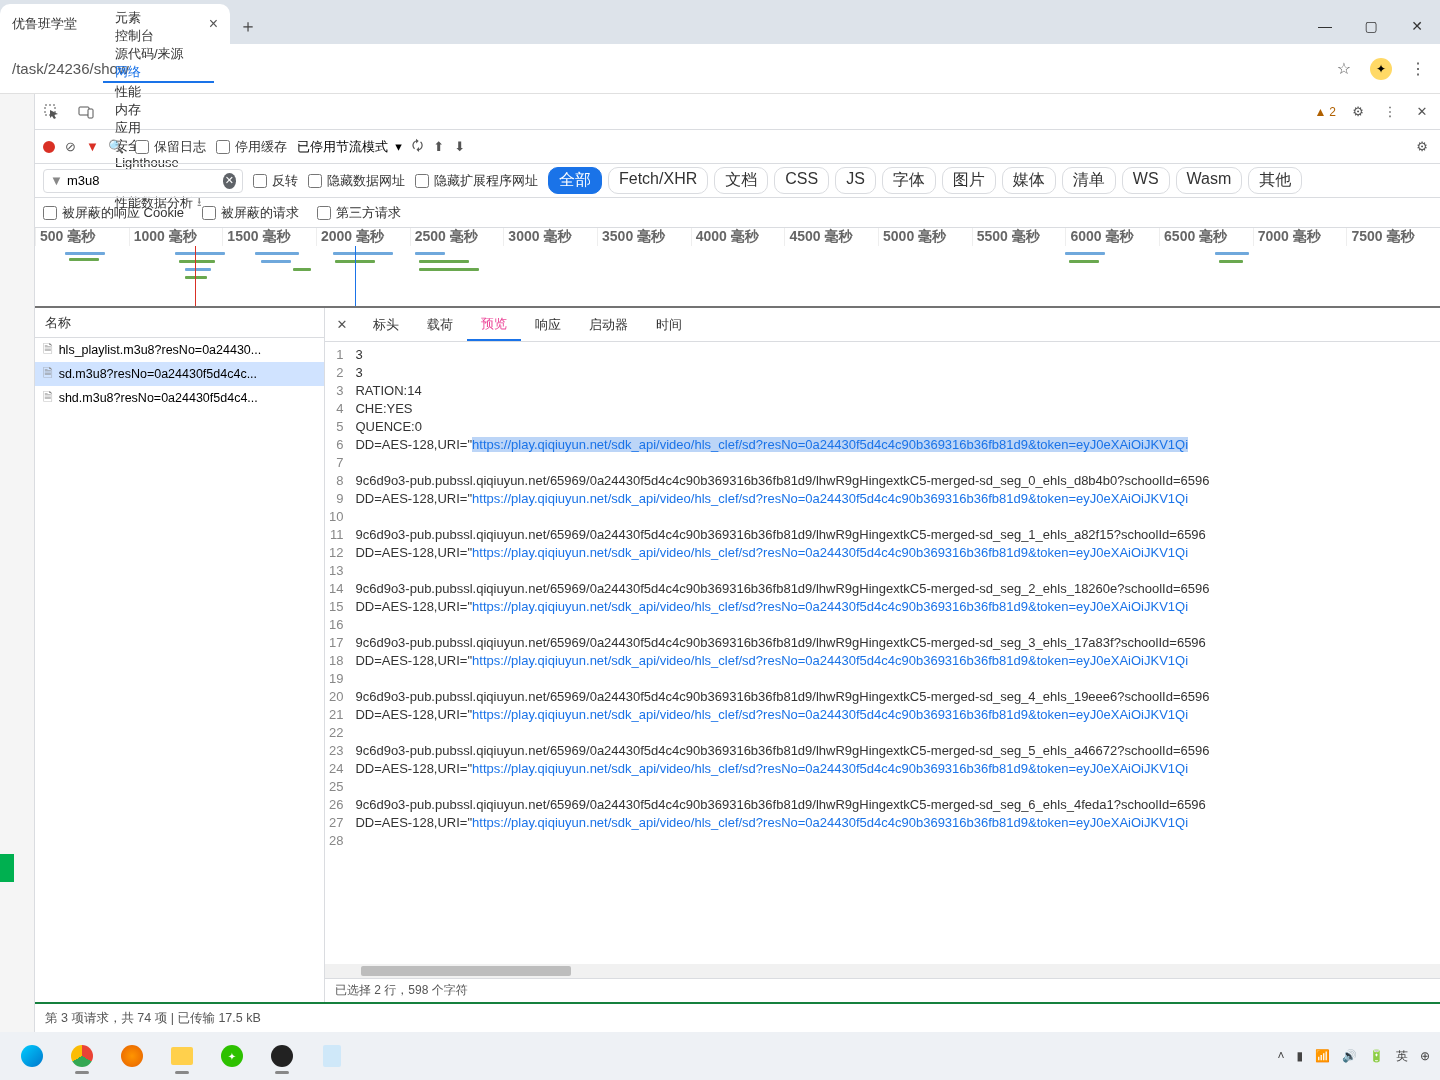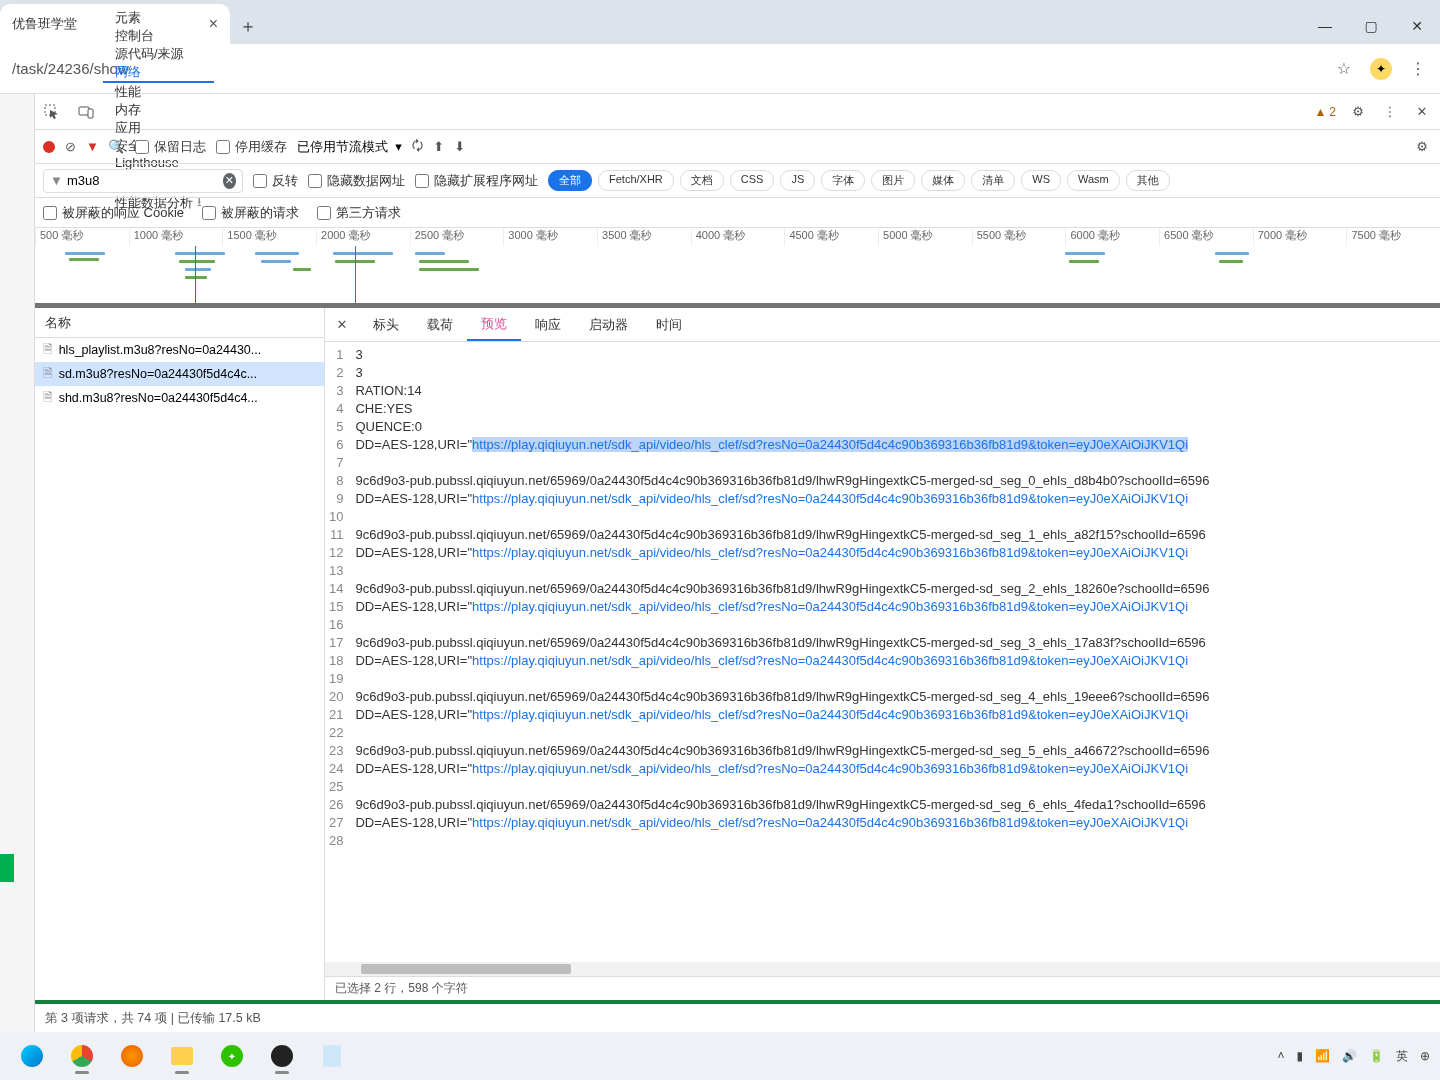--- a/index.html
+++ b/index.html
@@ -34,26 +34,26 @@
 .rec { width: 12px; height: 12px; border: 2px solid #d93025; border-radius: 50%; background: #d93025; }
 .tb-ico { color: #555; }
 .cb { display: flex; align-items: center; gap: 5px; color: #333; }
 .cb input { width: 14px; height: 14px; }
 .throttle { color: #000000; }
 
 .dt-filterbar { height: 34px; display: flex; align-items: center; border-bottom: 1px solid #dadce0; padding: 0 8px; font-size: 13px; gap: 10px; }
 .filter-box { display: flex; align-items: center; border: 1px solid #dadce0; border-radius: 4px; height: 24px; padding: 0 6px; width: 200px; }
 .filter-box input { border: none; outline: none; font-size: 13px; width: 100%; }
 .clear-x { width: 16px; height: 16px; border-radius: 50%; background: #5f6368; color: #fff; font-size: 11px; display: flex; align-items: center; justify-content: center; }
-.pill { border: 1px solid #dadce0; border-radius: 10px; padding: 2px 10px; font-size: 11px; color: #333; background: #fff; }
+.pill { border: 1px solid #dadce0; border-radius: 10px; padding: 2px 10px; font-size: 16px; color: #333; background: #fff; }
 .pill.active { background: #1a73e8; color: #fff; border-color: #1a73e8; }
 
 .dt-filterbar2 { height: 30px; display: flex; align-items: center; border-bottom: 1px solid #dadce0; padding: 0 8px; font-size: 13px; gap: 18px; }
 
-.timeline { height: 80px; border-bottom: 5px solid #737373; position: relative; background: #fff; font-size: 11px; color: #666; overflow: hidden; }
+.timeline { height: 80px; border-bottom: 2px solid #737373; position: relative; background: #fff; font-size: 14px; color: #666; overflow: hidden; font-weight: bold; }
 .tl-ticks { display: flex; height: 18px; }
 .tl-tick { flex: 1; border-left: 1px solid #eee; padding-left: 4px; white-space: nowrap; }
 .tl-body { position: relative; height: 62px; }
 .bar { position: absolute; height: 3px; border-radius: 1px; }
 .bar.b { background: #6fa8dc; }
 .bar.g { background: #6aa84f; }
 .vline { position: absolute; top: 0; bottom: 0; width: 1px; background: #d93025; }
 
 .main-split { flex: 1; display: flex; overflow: hidden; }
 .req-list { width: 290px; border-right: 1px solid #dadce0; overflow-y: auto; }
@@ -70,21 +70,21 @@
 
 .code-area { flex: 1; display: flex; overflow: auto; font-family: Consolas, "Courier New", monospace; font-size: 13px; line-height: 18px; position: relative; }
 .gutter { background: #fff; color: #888; text-align: right; padding: 4px 8px 4px 4px; user-select: none; flex-shrink: 0; }
 .code { padding: 4px 0 4px 4px; color: #333; white-space: pre; flex-shrink: 0; }
 .code .url { color: #1a73e8; }
 .code .sel { background: #bcd5f7; }
 .hscroll { position: absolute; bottom: 0; left: 0; right: 0; height: 14px; background: #f1f1f1; }
 .hscroll-thumb { position: absolute; top: 2px; height: 10px; background: #bdbdbd; border-radius: 2px; }
 
 .detail-status { height: 24px; border-top: 1px solid #dadce0; font-size: 12px; color: #555; padding: 3px 10px; display: flex; align-items: center; }
-.status-bar { height: 24px; border-top: 4px solid #15803d; display: flex; align-items: center; font-size: 12.5px; color: #555; padding: 14px 10px; gap: 4px; }
+.status-bar { height: 24px; border-top: 2px solid #15803d; display: flex; align-items: center; font-size: 12.5px; color: #555; padding: 14px 10px; gap: 4px; }
 
 
 .page-strip { position: absolute; left: 0; top: 94px; width: 34px; bottom: 48px; background: #f5f5f5; }
 .green-block { position: absolute; left: 0; top: 760px; width: 14px; height: 28px; background: #00b050; }
 
 
 .taskbar { position: absolute; bottom: 0; left: 0; right: 0; height: 48px; background: #eef1f5; display: flex; align-items: center; padding: 0 10px; }
 .tb-item { width: 44px; height: 40px; display: flex; align-items: center; justify-content: center; margin-right: 6px; position: relative; }
 .tb-item.active::after { content: ""; position: absolute; bottom: 2px; width: 14px; height: 3px; background: #888; border-radius: 2px; }
 .tb-right { margin-left: auto; display: flex; align-items: center; gap: 12px; font-size: 12px; color: #444; }

